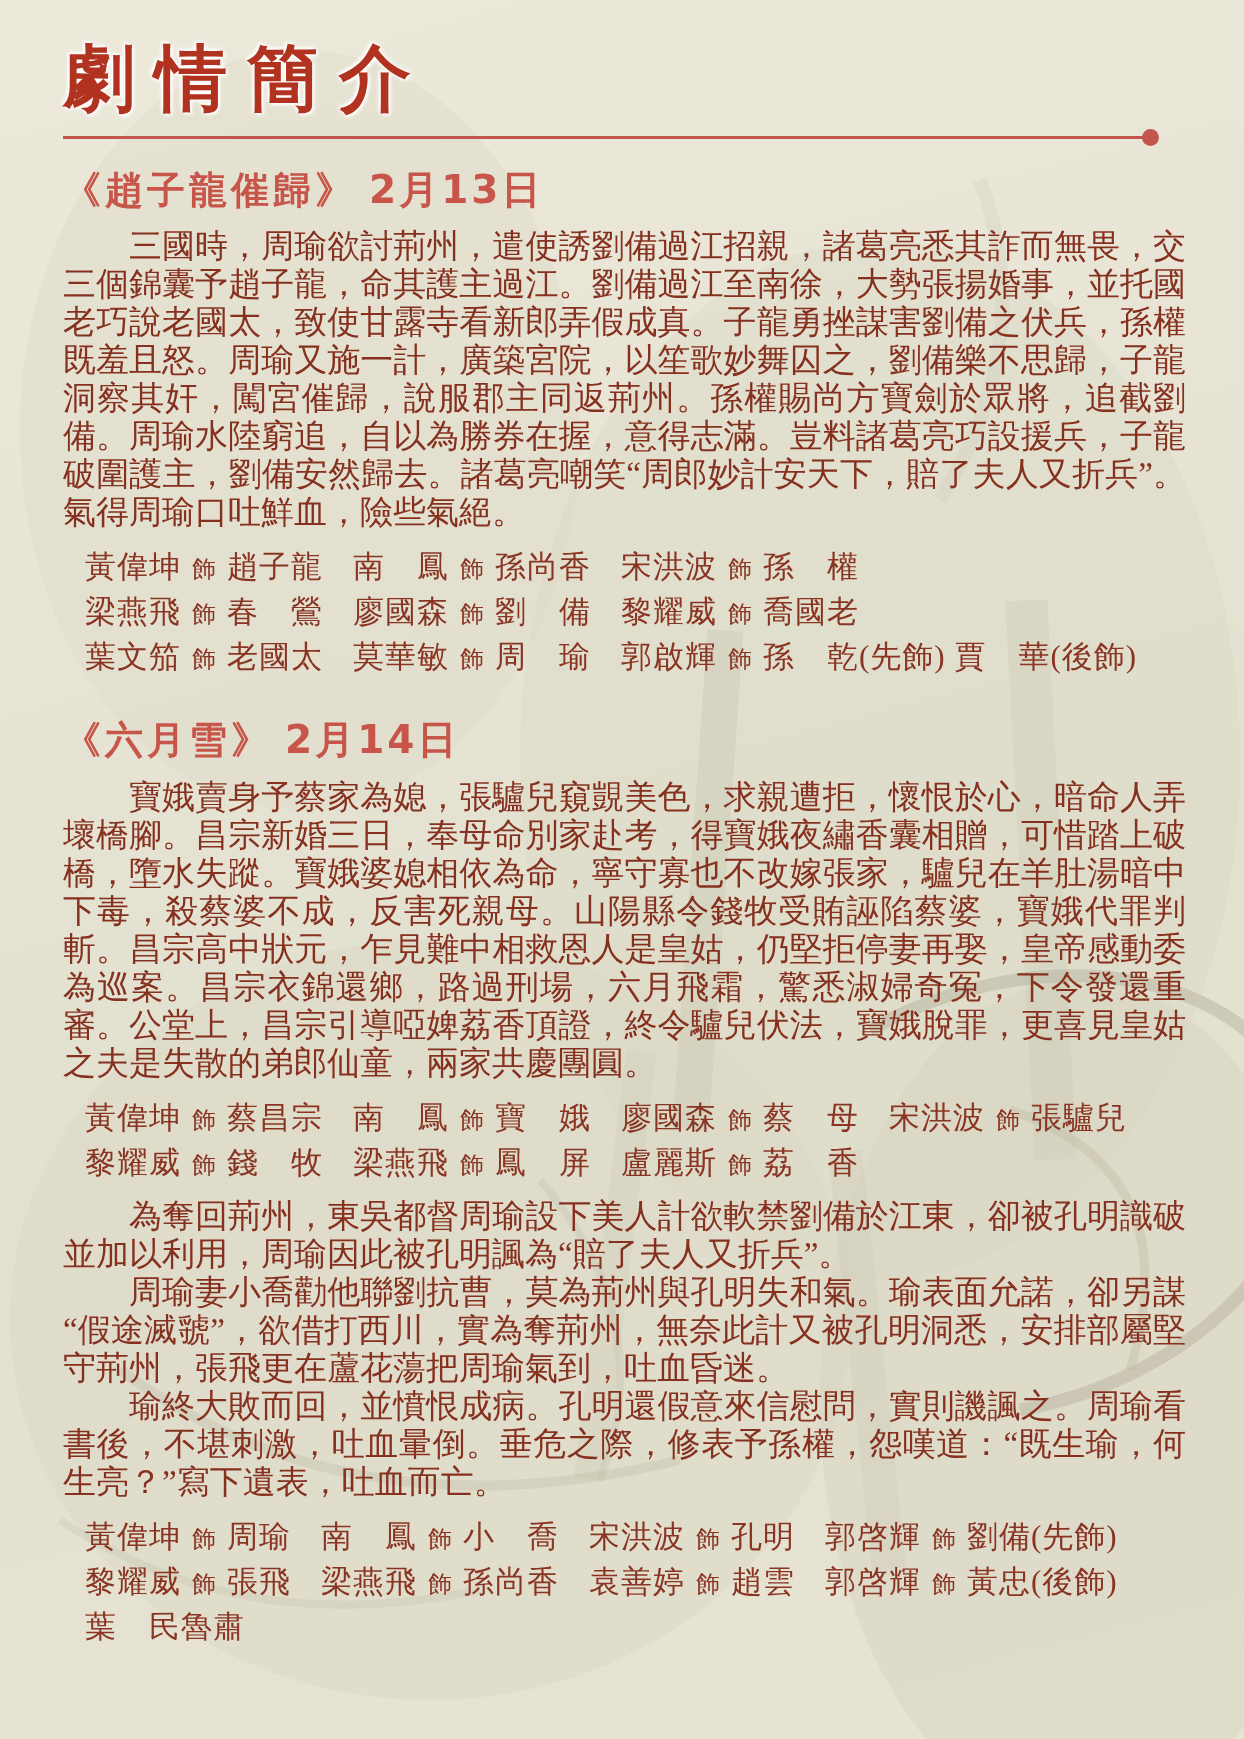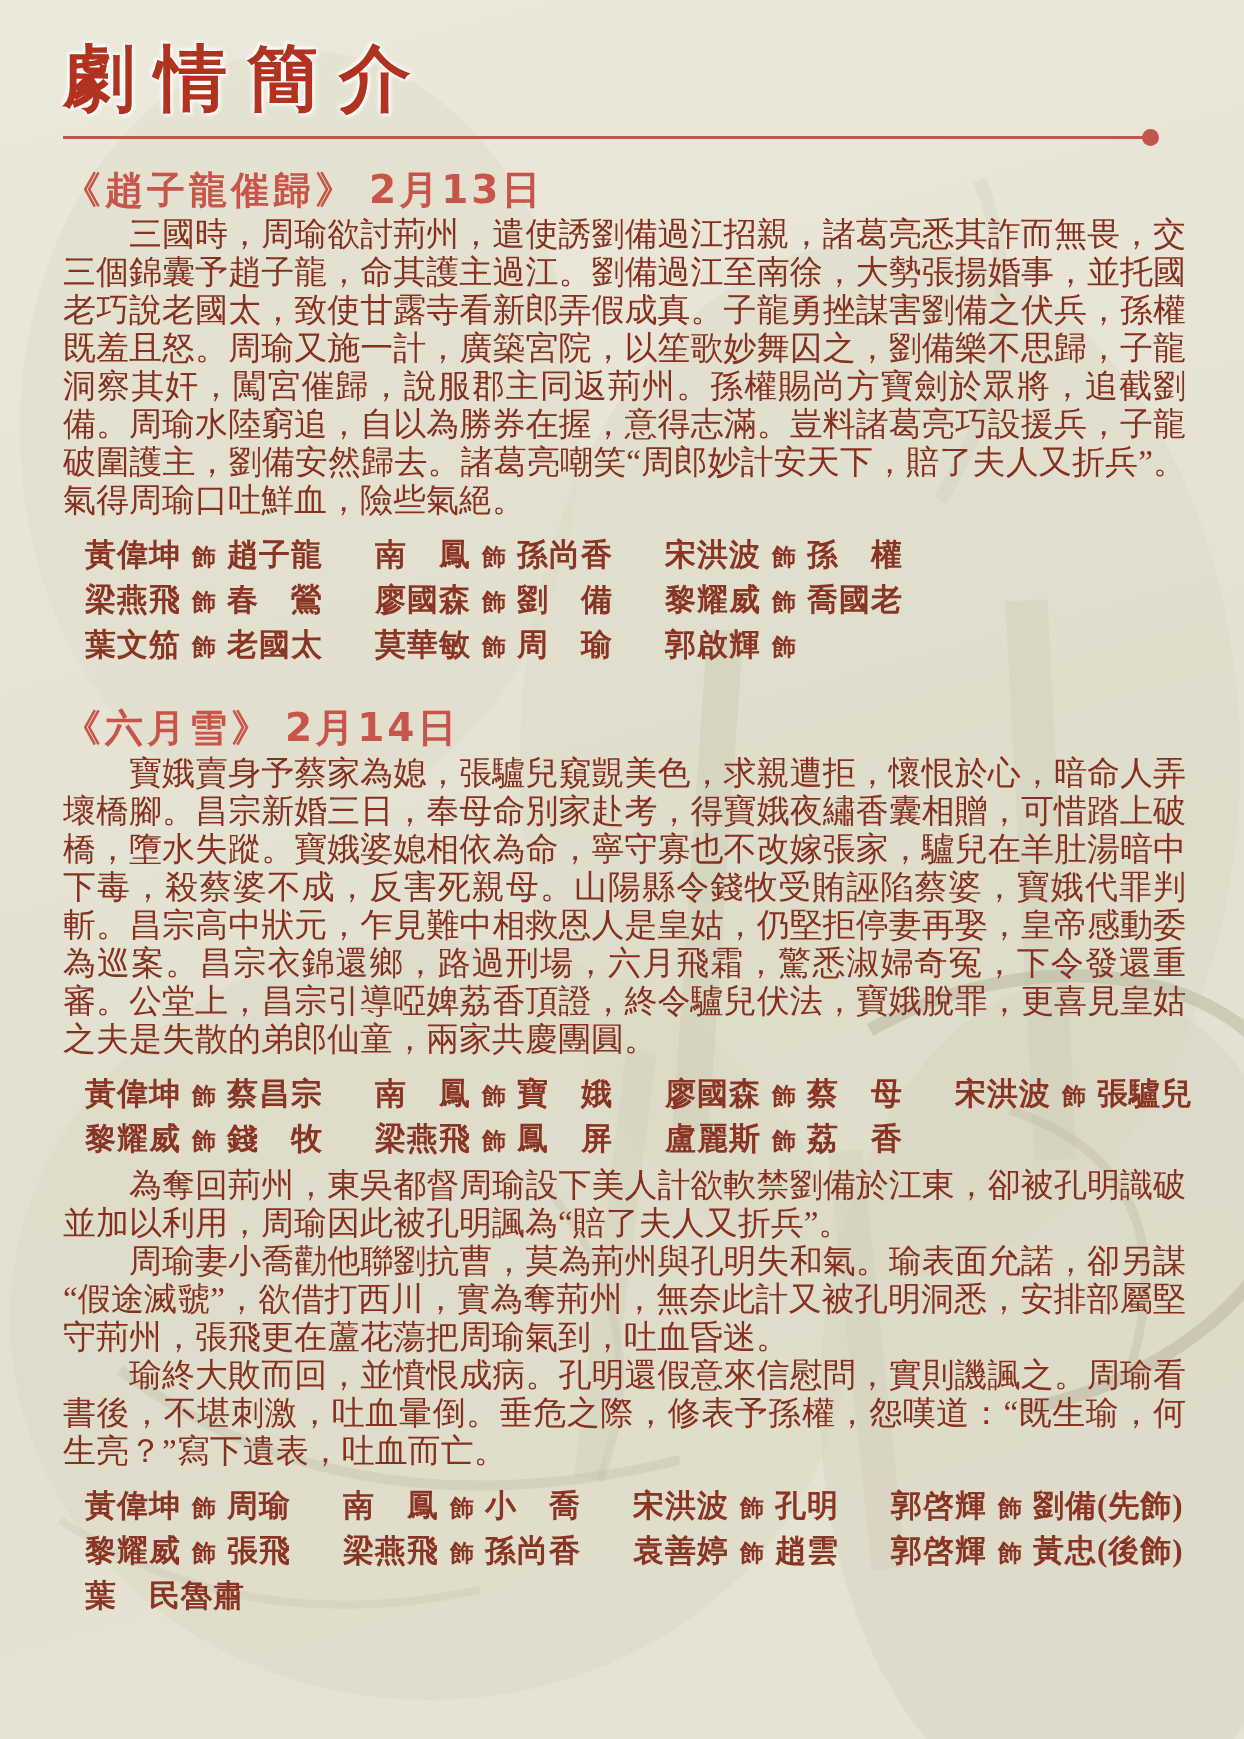--- a/index.html
+++ b/index.html
@@ -32,34 +32,33 @@
   }
   
   .sec-head{
     margin:28px 0 0 0;line-height:1.2;font-weight:700;color:#c7554a;
     font-family:"DejaVu Sans","Liberation Sans",sans-serif;
     white-space:nowrap;
   }
   .section + .section .sec-head{margin-top:40px;}
   .sec-title{font-size:38px;letter-spacing:4px;}
   .sec-date{font-size:39px;margin-left:12px;letter-spacing:3px;margin-top:27px;}
-  .paras{margin-top:2px;}
+  .paras{margin-top:14px;}
   .syn{
     margin:0;
     font-size:33px;line-height:38px;color:#86301f;
     text-align:justify;text-indent:2em;
     letter-spacing:0;
   }
   
   .cast{margin-top:18px;padding-left:22px;}
   .cast-row{
-    display:flex;flex-wrap:nowrap;align-items:center;gap:52px;
+    display:flex;flex-wrap:nowrap;align-items:center;gap:30px;
     font-size:31px;line-height:36px;color:#8a3423;margin-bottom:7px;
     white-space:nowrap;
-    font-weight:bold;
   }
   .entry{display:inline-flex;align-items:baseline;}
   .actor,.role{letter-spacing:1px;}
   .shi{font-size:24px;margin:0 11px;letter-spacing:0;}
 </style>
 </head>
 <body>
 
 <svg id="bg" viewBox="0 0 1244 1739" xmlns="http://www.w3.org/2000/svg" preserveAspectRatio="none">
   <ellipse cx="300" cy="430" rx="280" ry="380" fill="#e0ddcb" opacity="0.55"></ellipse>
@@ -136,20 +135,21 @@
               <span class="role">老國太</span>
             </span>
             <span class="entry">
               <span class="actor">莫華敏</span>
               <span class="shi">飾</span>
               <span class="role">周　瑜</span>
             </span>
             <span class="entry">
               <span class="actor">郭啟輝</span>
               <span class="shi">飾</span>
+              <span class="role">孫　乾(先飾) 賈　華(後飾)</span>
             </span>
           </div>
         </div>
   </section>
 
   <section class="section">
     <h2 class="sec-head">
       <span class="sec-title">《六月雪》</span><span class="sec-date">2月14日</span>
     </h2>
     <div class="paras">

